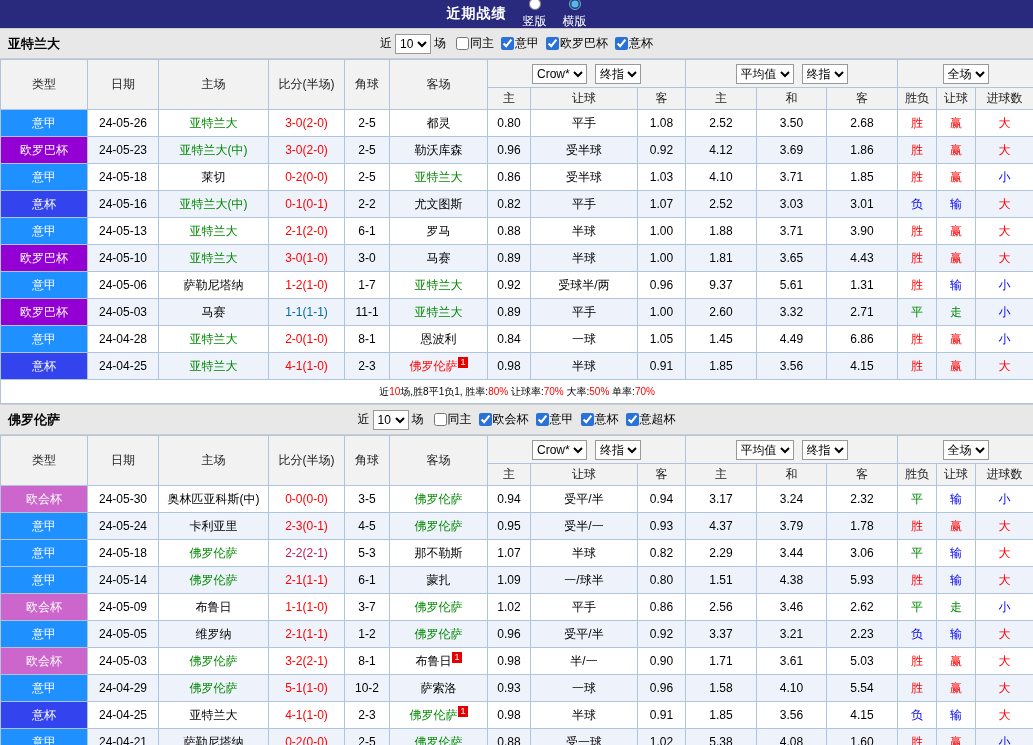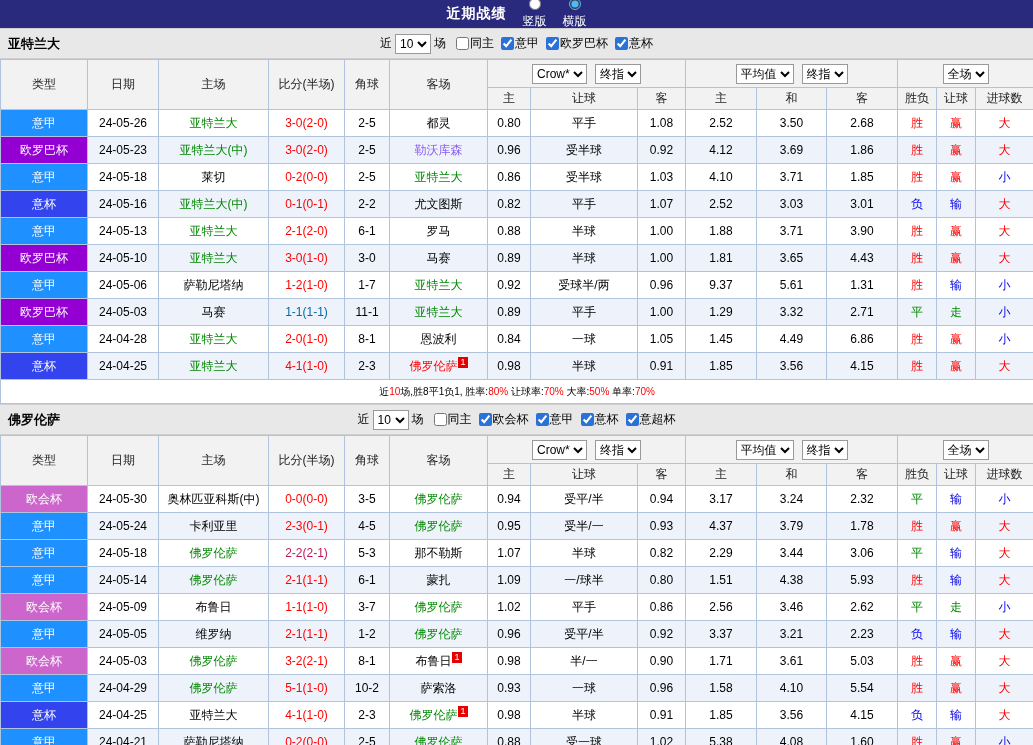--- a/index.html
+++ b/index.html
@@ -191,21 +191,21 @@
         <td style="color: rgb(255, 0, 0);">胜</td>
         <td style="color: rgb(255, 0, 0);">赢</td>
         <td style="color: rgb(255, 0, 0);">大</td>
       </tr>
       <tr>
         <td class="league" style="color: rgb(255, 255, 255); background: rgb(148, 0, 211);">欧罗巴杯</td>
         <td>24-05-23</td>
         <td><span style="color: rgb(0, 136, 0);">亚特兰大(中)</span></td>
         <td style="color: rgb(255, 0, 0);">3-0(2-0)</td>
         <td>2-5</td>
-        <td><span style="color: #8b5cf6;">勒沃库森</span></td>
+        <td><span style="color: #000000;">勒沃库森</span></td>
         <td>0.96</td>
         <td>受半球</td>
         <td>0.92</td>
         <td>4.12</td>
         <td>3.69</td>
         <td>1.86</td>
         <td style="color: rgb(255, 0, 0);">胜</td>
         <td style="color: rgb(255, 0, 0);">赢</td>
         <td style="color: rgb(255, 0, 0);">大</td>
       </tr>
@@ -297,21 +297,21 @@
       <tr>
         <td class="league" style="color: rgb(255, 255, 255); background: rgb(148, 0, 211);">欧罗巴杯</td>
         <td>24-05-03</td>
         <td><span style="color: rgb(0, 0, 0);">马赛</span></td>
         <td style="color: #0369a1;">1-1(1-1)</td>
         <td>11-1</td>
         <td><span style="color: rgb(0, 136, 0);">亚特兰大</span></td>
         <td>0.89</td>
         <td>平手</td>
         <td>1.00</td>
-        <td>1.29</td>
+        <td>2.60</td>
         <td>3.32</td>
         <td>2.71</td>
         <td style="color: rgb(0, 136, 0);">平</td>
         <td style="color: rgb(0, 136, 0);">走</td>
         <td style="color: rgb(0, 0, 238);">小</td>
       </tr>
       <tr>
         <td class="league" style="color: rgb(255, 255, 255); background: rgb(30, 144, 255);">意甲</td>
         <td>24-04-28</td>
         <td><span style="color: rgb(0, 136, 0);">亚特兰大</span></td>

